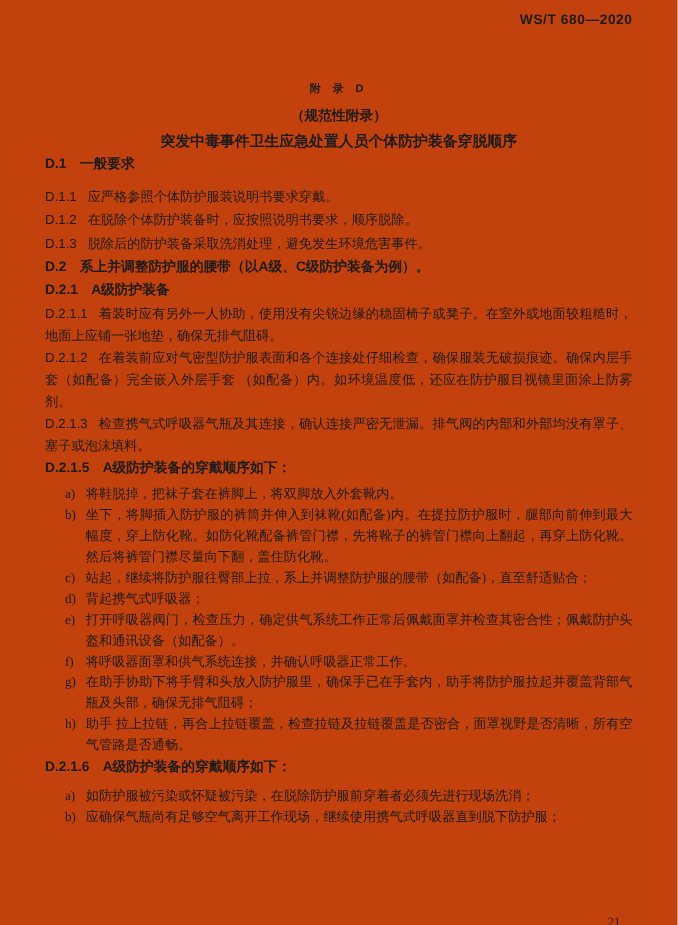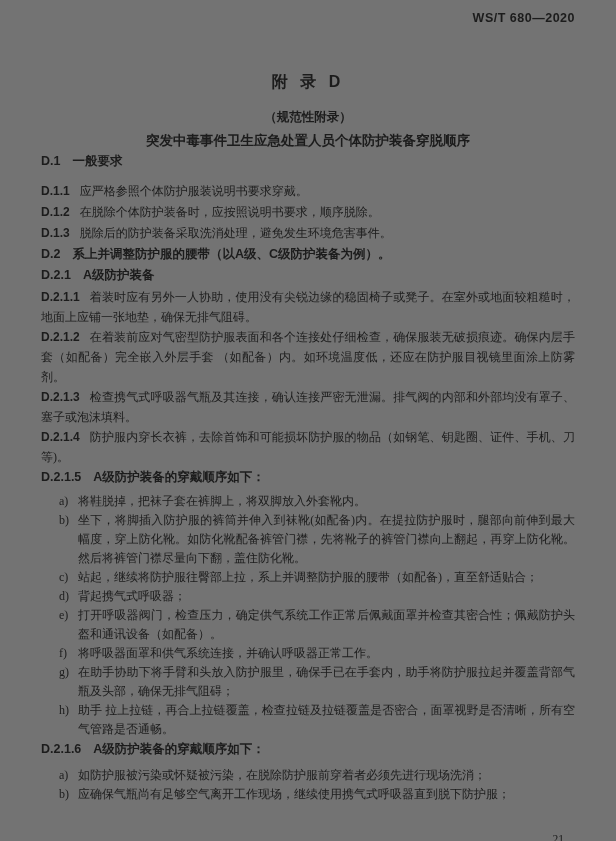--- a/index.html
+++ b/index.html
@@ -1,43 +1,43 @@
 <!DOCTYPE html>
 <html><head>
 <meta charset="utf-8">
 <style>
   html, body { margin: 0; padding: 0; background: #e8e8e8; }
   .page {
     position: relative;
     width: 616px;
     height: 841px;
     margin: 0 auto;
-    background: #737373;
+    background: #c2410c;
     box-sizing: border-box;
     padding: 10px 41px 0 41px;
     color: #1c1c1c;
     font-family: "Liberation Serif", serif;
     overflow: hidden;
   }
   .header-row {
     text-align: right;
     font-family: "Liberation Sans", sans-serif;
     font-weight: 700;
     font-size: 12.5px;
     line-height: 16px;
     letter-spacing: 0.5px;
   }
   .title-block { margin-top: 46px; text-align: center; font-weight: 700; }
   .t1 {
     font-family: "Liberation Sans", sans-serif;
-    font-size: 16px; line-height: 20px; letter-spacing: 4px;
+    font-size: 10px; line-height: 20px; letter-spacing: 4px;
   }
   .t2 {
     font-family: "Liberation Sans", sans-serif;
-    font-size: 12.5px; line-height: 20px; margin-top: 15px;
+    font-size: 12.5px; line-height: 20px; margin-top: 3px;
   }
   .t3 {
     font-family: "Liberation Sans", sans-serif;
     font-size: 13.5px; line-height: 21px; margin-top: 3px;
   }
   h2.sec {
     margin: 0; padding: 0;
     font-family: "Liberation Sans", sans-serif;
     font-weight: 700;
     font-size: 12.5px;
@@ -53,21 +53,21 @@
   .clauses-tight { margin-top: 1px; }
   p.clause {
     margin: 0; padding: 0;
     font-size: 12px;
     line-height: 21px;
     text-align: justify;
   }
   .clauses-tight p.clause { line-height: 20px; }
   .cnum {
     font-family: "Liberation Sans", sans-serif;
-    font-weight: 700;
+    font-weight: 400;
     margin-right: 10px;
     white-space: nowrap;
   }
   .list { margin-top: 4px; }
   .list-d216 { margin-top: 6px; }
   .li {
     display: flex;
     padding-left: 18px;
     font-size: 12px;
     line-height: 19px;
@@ -127,23 +127,20 @@
   <div class="clauses clauses-tight">
     <p class="clause">
       <span class="cnum">D.2.1.1</span><span class="ctext">着装时应有另外一人协助，使用没有尖锐边缘的稳固椅子或凳子。在室外或地面较粗糙时，地面上应铺一张地垫，确保无排气阻碍。</span>
     </p>
     <p class="clause">
       <span class="cnum">D.2.1.2</span><span class="ctext">在着装前应对气密型防护服表面和各个连接处仔细检查，确保服装无破损痕迹。确保内层手套（如配备）完全嵌入外层手套 （如配备）内。如环境温度低，还应在防护服目视镜里面涂上防雾剂。</span>
     </p>
     <p class="clause">
       <span class="cnum">D.2.1.3</span><span class="ctext">检查携气式呼吸器气瓶及其连接，确认连接严密无泄漏。排气阀的内部和外部均没有罩子、塞子或泡沫填料。</span>
     </p>
-    <p class="clause">
-      <span class="cnum">D.2.1.4</span><span class="ctext">防护服内穿长衣裤，去除首饰和可能损坏防护服的物品（如钢笔、钥匙圈、证件、手机、刀等)。</span>
-    </p>
   </div>
 
   <h2 class="sec h-d215">
     <span class="sec-num">D.2.1.5</span><span class="sec-title">A级防护装备的穿戴顺序如下：</span>
   </h2>
 
   <div class="list">
     <div class="li">
       <span class="li-label">a)</span>
       <span class="li-text">将鞋脱掉，把袜子套在裤脚上，将双脚放入外套靴内。</span>

